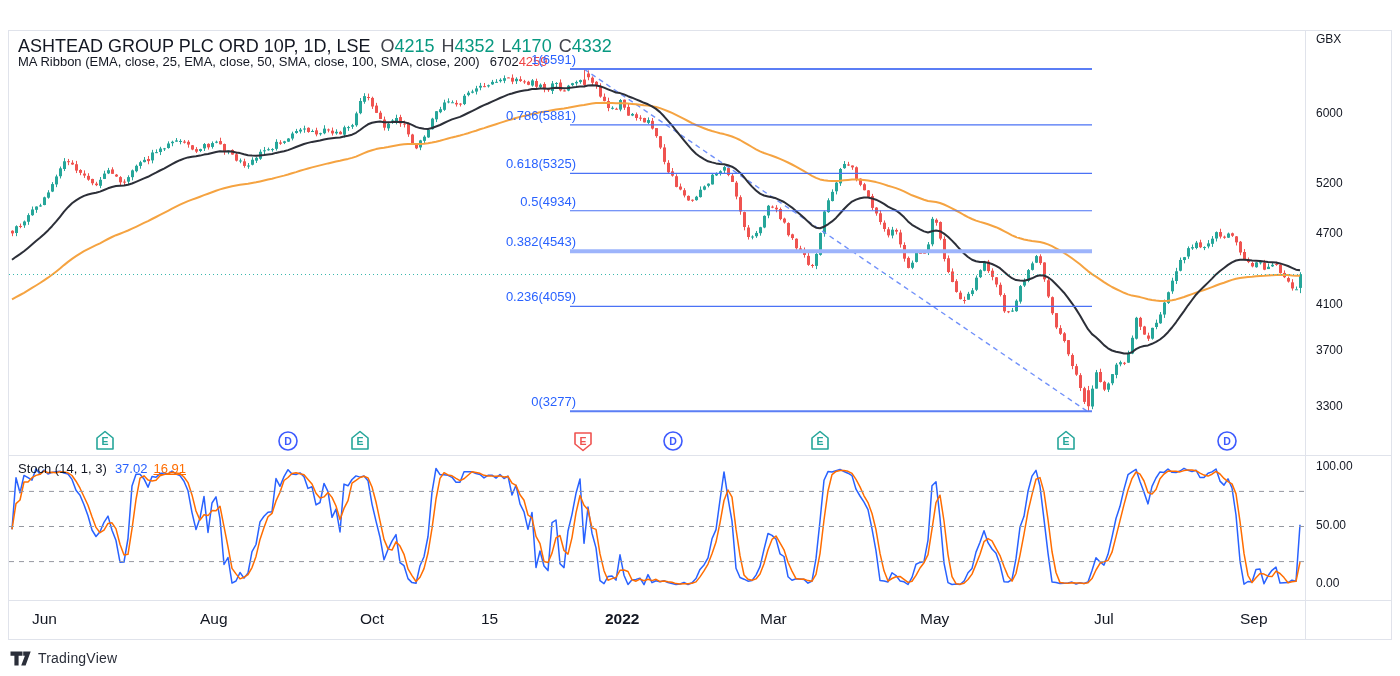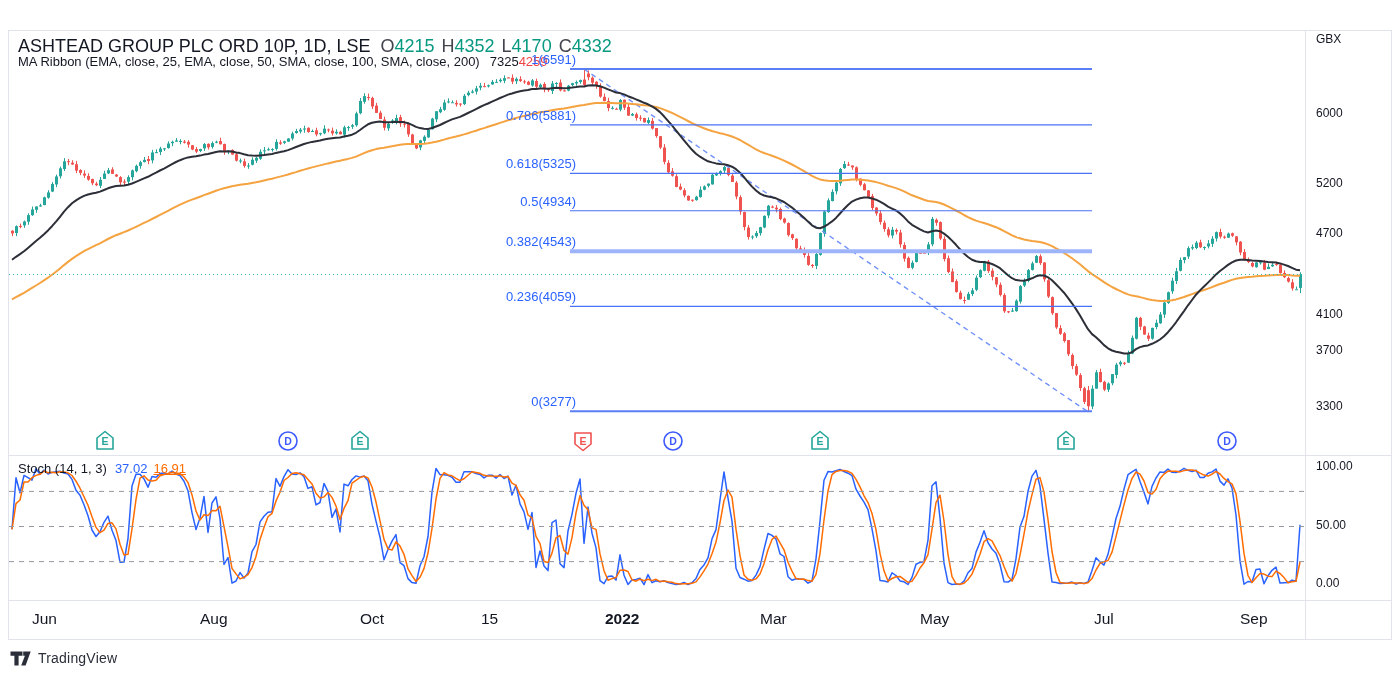--- a/index.html
+++ b/index.html
@@ -742,34 +742,34 @@
       <line x1="9" y1="526.5" x2="1304" y2="526.5" stroke="#9598a1" stroke-width="1" stroke-dasharray="5,5"></line>
       <line x1="9" y1="561.6" x2="1304" y2="561.6" stroke="#9598a1" stroke-width="1" stroke-dasharray="5,5"></line>
     </svg>
 
 
   <div class="ovl" id="legend1">
     <span class="sym">ASHTEAD GROUP PLC ORD 10P, 1D, LSE</span><span id="ohlc-items"><span class="oitem"><span class="oletter">O</span><span class="oval">4215</span></span><span class="oitem"><span class="oletter">H</span><span class="oval">4352</span></span><span class="oitem"><span class="oletter">L</span><span class="oval">4170</span></span><span class="oitem"><span class="oletter">C</span><span class="oval">4332</span></span></span>
   </div>
 
   <div class="ovl" id="legend2">
-    <span>MA Ribbon (EMA, close, 25, EMA, close, 50, SMA, close, 100, SMA, close, 200)</span><span id="ma1">7325</span><span id="ma2">4259</span>
+    <span>MA Ribbon (EMA, close, 25, EMA, close, 50, SMA, close, 100, SMA, close, 200)</span><span id="ma1">6702</span><span id="ma2">4259</span>
   </div>
 
   <div class="ovl" id="stochlegend">
     <span>Stoch (14, 1, 3)</span><span id="stk">37.02</span><span id="std">16.91</span>
   </div>
 
   <div class="ovl axlabel" style="top:32px;">GBX</div>
 
   <div id="price-ticks">
       <div class="ovl axlabel" style="top: 105.999px;">6000</div>
       <div class="ovl axlabel" style="top: 176.064px;">5200</div>
       <div class="ovl axlabel" style="top: 225.563px;">4700</div>
-      <div class="ovl axlabel" style="top: 307px;">4100</div>
+      <div class="ovl axlabel" style="top: 297px;">4100</div>
       <div class="ovl axlabel" style="top: 342.696px;">3700</div>
       <div class="ovl axlabel" style="top: 398.714px;">3300</div>
     </div>
   <div id="stoch-ticks">
       <div class="ovl axlabel" style="top: 459px;">100.00</div>
       <div class="ovl axlabel" style="top: 517.5px;">50.00</div>
       <div class="ovl axlabel" style="top: 576px;">0.00</div>
     </div>
   <div id="time-ticks">
       <div class="tick" style="left: 32px;">Jun</div>

